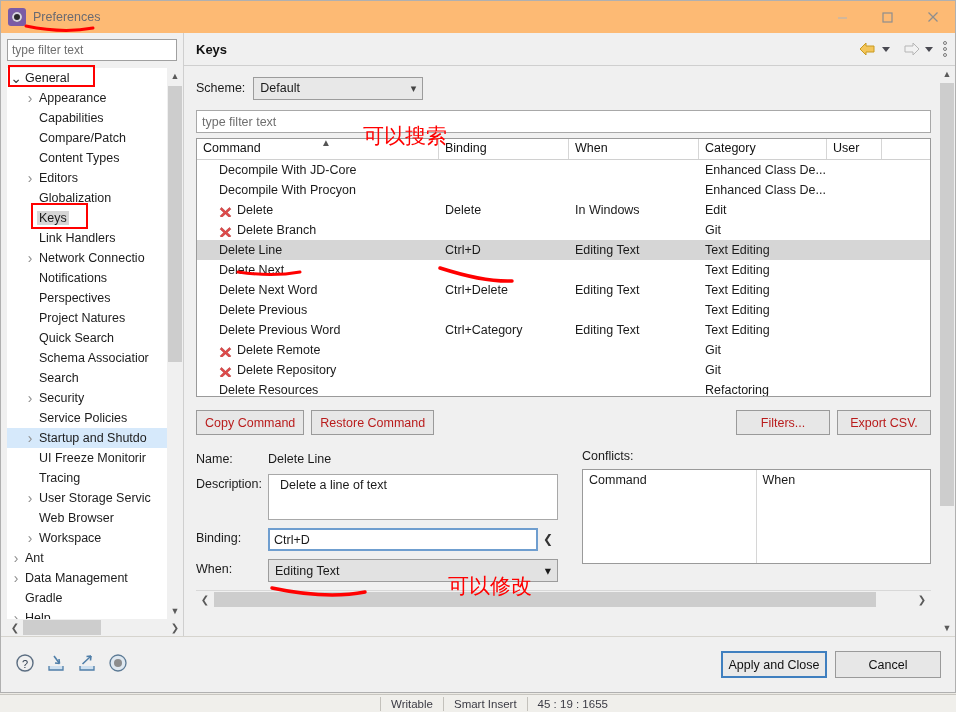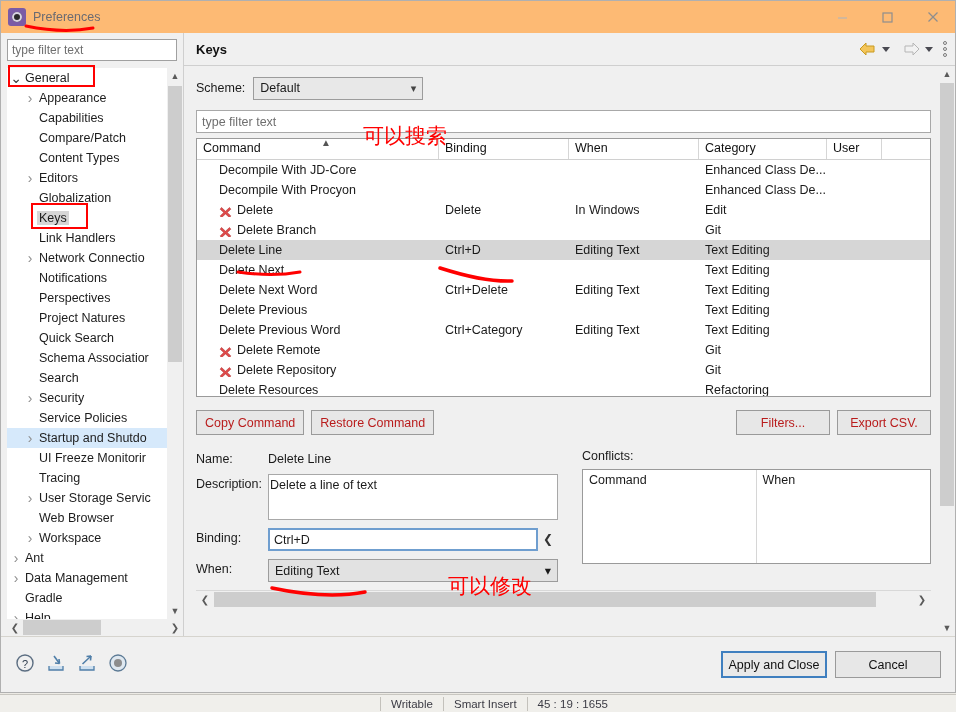--- a/index.html
+++ b/index.html
@@ -164,21 +164,21 @@
   .btn-row .grow { flex: 1 1 auto; }
 
   .details { margin-top: 14px; display: flex; min-height: 0; }
   .det-left { width: 372px; flex: 0 0 372px; }
   .det-right { flex: 1 1 auto; padding-left: 14px; min-width: 0; }
   .frow { display: flex; align-items: flex-start; margin-bottom: 8px; }
   .flabel { width: 72px; flex: 0 0 72px; font-size: 12.5px; padding-top: 3px; }
   .fvalue { font-size: 12.5px; padding-top: 3px; }
   .textarea {
     width: 290px; height: 46px; border: 1px solid #a8a8a8; background: #fff;
-    font-size: 12.5px; padding: 3px 1px;
+    font-size: 12.5px; padding: 3px 11px;
   }
   .bindbox {
     width: 270px; height: 23px; border: 2px solid #6f9ecf; background: #fff;
     font-size: 12.5px; padding: 1px 4px; display: flex; align-items: center;
   }
   .bind-chev { width: 20px; text-align: center; font-size: 12px; color: #333; padding-top: 4px;}
   .whencombo {
     width: 290px; height: 23px; border: 1px solid #9c9c9c; background: #e2e2e2;
     display: flex; align-items: center; padding: 0 6px; font-size: 12.5px;
   }

